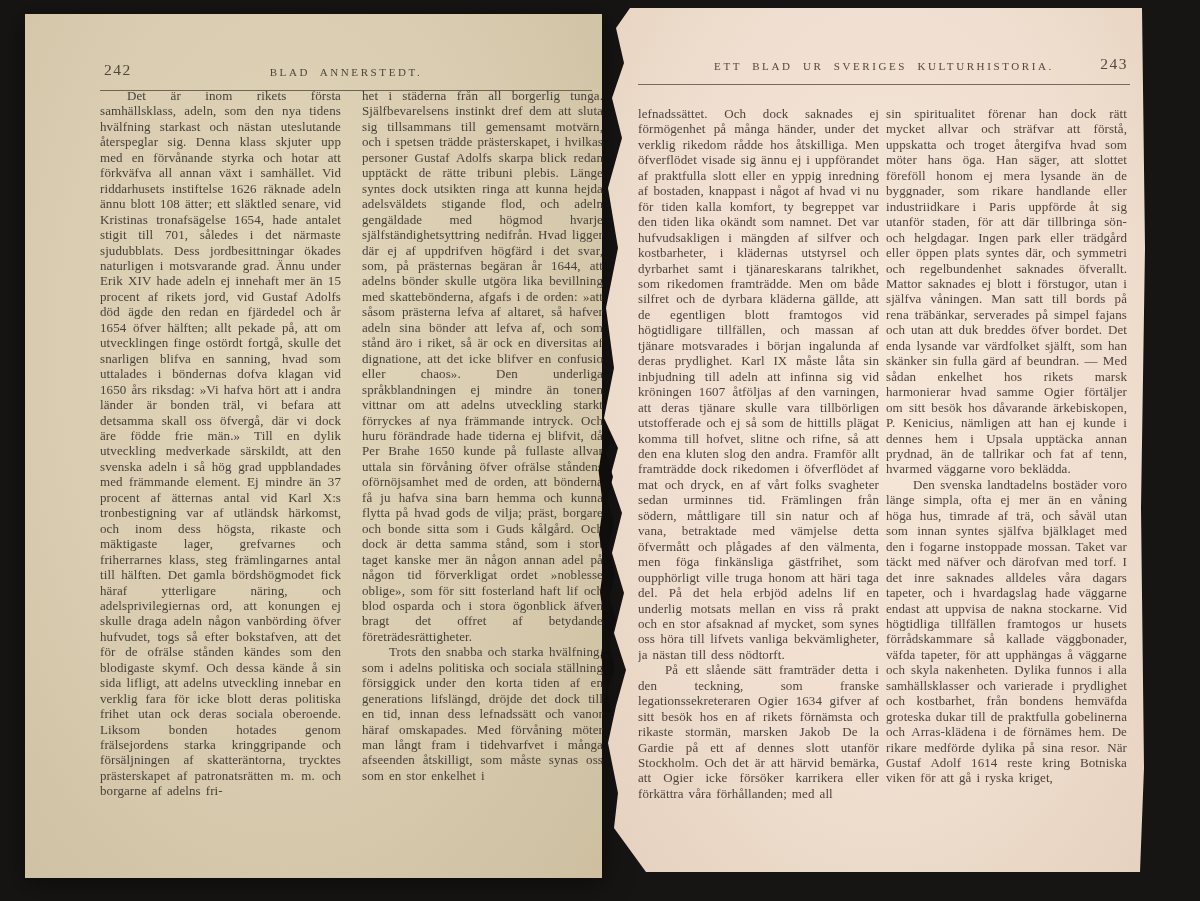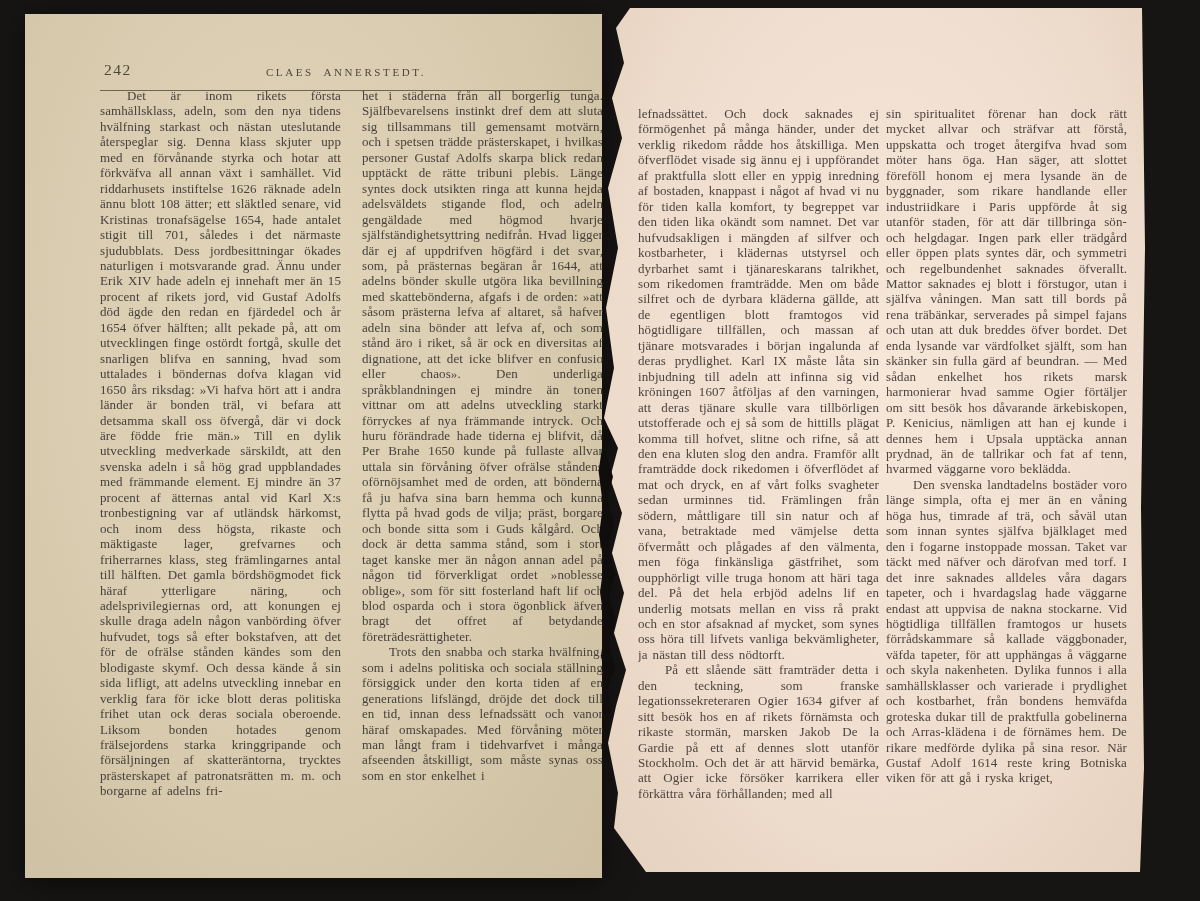--- a/index.html
+++ b/index.html
@@ -54,37 +54,42 @@
   .page-right .para{color:#4c433d;}
   .para.indent{text-indent:27px;}
 </style>
 </head>
 <body>
 
 <div class="page page-left">
   <div class="page-inner">
     <div class="header-row">
       <span class="page-num page-num-left">242</span>
-      <span class="running-head">CLAES ANNERSTEDT.</span>
+      <span class="running-head">BLAD ANNERSTEDT.</span>
       <span class="head-rule"></span>
     </div>
     <div class="textblock">
       <div class="col col-1">
           <p class="para indent">Det är inom rikets första samhällsklass, adeln, som den nya tidens hvälfning starkast och nästan uteslutande återspeglar sig. Denna klass skjuter upp med en förvånande styrka och hotar att förkväfva all annan växt i samhället. Vid riddarhusets instiftelse 1626 räknade adeln ännu blott 108 ätter; ett släktled senare, vid Kristinas tronafsägelse 1654, hade antalet stigit till 701, således i det närmaste sjudubblats. Dess jordbesittningar ökades naturligen i motsvarande grad. Ännu under Erik XIV hade adeln ej innehaft mer än 15 procent af rikets jord, vid Gustaf Adolfs död ägde den redan en fjärdedel och år 1654 öfver hälften; allt pekade på, att om utvecklingen finge ostördt fortgå, skulle det snarligen blifva en sanning, hvad som uttalades i böndernas dofva klagan vid 1650 års riksdag: »Vi hafva hört att i andra länder är bonden träl, vi befara att detsamma skall oss öfvergå, där vi dock äre födde frie män.» Till en dylik utveckling medverkade särskildt, att den svenska adeln i så hög grad uppblandades med främmande element. Ej mindre än 37 procent af ätternas antal vid Karl X:s tronbestigning var af utländsk härkomst, och inom dess högsta, rikaste och mäktigaste lager, grefvarnes och friherrarnes klass, steg främlingarnes antal till hälften. Det gamla bördshögmodet fick häraf ytterligare näring, och adelsprivilegiernas ord, att konungen ej skulle draga adeln någon vanbörding öfver hufvudet, togs så efter bokstafven, att det för de ofrälse stånden kändes som den blodigaste skymf. Och dessa kände å sin sida lifligt, att adelns utveckling innebar en verklig fara för icke blott deras politiska frihet utan ock deras sociala oberoende. Liksom bonden hotades genom frälsejordens starka kringgripande och försäljningen af skatteräntorna, trycktes prästerskapet af patronatsrätten m. m. och borgarne af adelns fri-</p>
         </div>
       <div class="col col-2">
           <p class="para">het i städerna från all borgerlig tunga. Själfbevarelsens instinkt dref dem att sluta sig tillsammans till gemensamt motvärn, och i spetsen trädde prästerskapet, i hvilkas personer Gustaf Adolfs skarpa blick redan upptäckt de rätte tribuni plebis. Länge syntes dock utsikten ringa att kunna hejda adelsväldets stigande flod, och adeln gengäldade med högmod hvarje själfständighetsyttring nedifrån. Hvad ligger där ej af uppdrifven högfärd i det svar, som, på prästernas begäran år 1644, att adelns bönder skulle utgöra lika bevillning med skattebönderna, afgafs i de orden: »att såsom prästerna lefva af altaret, så hafver adeln sina bönder att lefva af, och som stånd äro i riket, så är ock en diversitas af dignatione, att det icke blifver en confusio eller chaos». Den underliga språkblandningen ej mindre än tonen vittnar om att adelns utveckling starkt förryckes af nya främmande intryck. Och huru förändrade hade tiderna ej blifvit, då Per Brahe 1650 kunde på fullaste allvar uttala sin förvåning öfver ofrälse ståndens oförnöjsamhet med de orden, att bönderna få ju hafva sina barn hemma och kunna flytta på hvad gods de vilja; präst, borgare och bonde sitta som i Guds kålgård. Och dock är detta samma stånd, som i stort taget kanske mer än någon annan adel på någon tid förverkligat ordet »noblesse oblige», som för sitt fosterland haft lif och blod osparda och i stora ögonblick äfven bragt det offret af betydande företrädesrättigheter.</p>
           <p class="para indent">Trots den snabba och starka hvälfning, som i adelns politiska och sociala ställning försiggick under den korta tiden af en generations lifslängd, dröjde det dock till en tid, innan dess lefnadssätt och vanor häraf omskapades. Med förvåning möter man långt fram i tidehvarfvet i många afseenden åtskilligt, som måste synas oss som en stor enkelhet i</p>
         </div>
     </div>
   </div>
 </div>
 
 <div class="page page-right">
   <div class="page-inner">
+    <div class="header-row">
+      <span class="running-head">ETT BLAD UR SVERIGES KULTURHISTORIA.</span>
+      <span class="page-num page-num-right">243</span>
+      <span class="head-rule"></span>
+    </div>
     <div class="textblock">
       <div class="col col-1">
           <p class="para">lefnadssättet. Och dock saknades ej förmögenhet på många händer, under det verklig rikedom rådde hos åtskilliga. Men öfverflödet visade sig ännu ej i uppförandet af praktfulla slott eller en yppig inredning af bostaden, knappast i något af hvad vi nu för tiden kalla komfort, ty begreppet var den tiden lika okändt som namnet. Det var hufvudsakligen i mängden af silfver och kostbarheter, i klädernas utstyrsel och dyrbarhet samt i tjänareskarans talrikhet, som rikedomen framträdde. Men om både silfret och de dyrbara kläderna gällde, att de egentligen blott framtogos vid högtidligare tillfällen, och massan af tjänare motsvarades i början ingalunda af deras prydlighet. Karl IX måste låta sin inbjudning till adeln att infinna sig vid kröningen 1607 åtföljas af den varningen, att deras tjänare skulle vara tillbörligen utstofferade och ej så som de hittills plägat komma till hofvet, slitne och rifne, så att den ena kluten slog den andra. Framför allt framträdde dock rikedomen i öfverflödet af mat och dryck, en af vårt folks svagheter sedan urminnes tid. Främlingen från södern, måttligare till sin natur och af vana, betraktade med vämjelse detta öfvermått och plågades af den välmenta, men föga finkänsliga gästfrihet, som oupphörligt ville truga honom att häri taga del. På det hela erbjöd adelns lif en underlig motsats mellan en viss rå prakt och en stor afsaknad af mycket, som synes oss höra till lifvets vanliga bekvämligheter, ja nästan till dess nödtorft.</p>
           <p class="para indent">På ett slående sätt framträder detta i den teckning, som franske legationssekreteraren Ogier 1634 gifver af sitt besök hos en af rikets förnämsta och rikaste stormän, marsken Jakob De la Gardie på ett af dennes slott utanför Stockholm. Och det är att härvid bemärka, att Ogier icke försöker karrikera eller förkättra våra förhållanden; med all</p>
         </div>
       <div class="col col-2">
           <p class="para">sin spiritualitet förenar han dock rätt mycket allvar och sträfvar att förstå, uppskatta och troget återgifva hvad som möter hans öga. Han säger, att slottet föreföll honom ej mera lysande än de byggnader, som rikare handlande eller industriidkare i Paris uppförde åt sig utanför staden, för att där tillbringa sön- och helgdagar. Ingen park eller trädgård eller öppen plats syntes där, och symmetri och regelbundenhet saknades öfverallt. Mattor saknades ej blott i förstugor, utan i själfva våningen. Man satt till bords på rena träbänkar, serverades på simpel fajans och utan att duk breddes öfver bordet. Det enda lysande var värdfolket själft, som han skänker sin fulla gärd af beundran. — Med sådan enkelhet hos rikets marsk harmonierar hvad samme Ogier förtäljer om sitt besök hos dåvarande ärkebiskopen, P. Kenicius, nämligen att han ej kunde i dennes hem i Upsala upptäcka annan prydnad, än de tallrikar och fat af tenn, hvarmed väggarne voro beklädda.</p>
           <p class="para indent">Den svenska landtadelns bostäder voro länge simpla, ofta ej mer än en våning höga hus, timrade af trä, och såväl utan som innan syntes själfva bjälklaget med den i fogarne instoppade mossan. Taket var täckt med näfver och därofvan med torf. I det inre saknades alldeles våra dagars tapeter, och i hvardagslag hade väggarne endast att uppvisa de nakna stockarne. Vid högtidliga tillfällen framtogos ur husets förrådskammare så kallade väggbonader, väfda tapeter, för att upphängas å väggarne och skyla nakenheten. Dylika funnos i alla samhällsklasser och varierade i prydlighet och kostbarhet, från bondens hemväfda groteska dukar till de praktfulla gobelinerna och Arras-klädena i de förnämes hem. De rikare medförde dylika på sina resor. När Gustaf Adolf 1614 reste kring Botniska viken för att gå i ryska kriget,</p>
         </div>
     </div>

